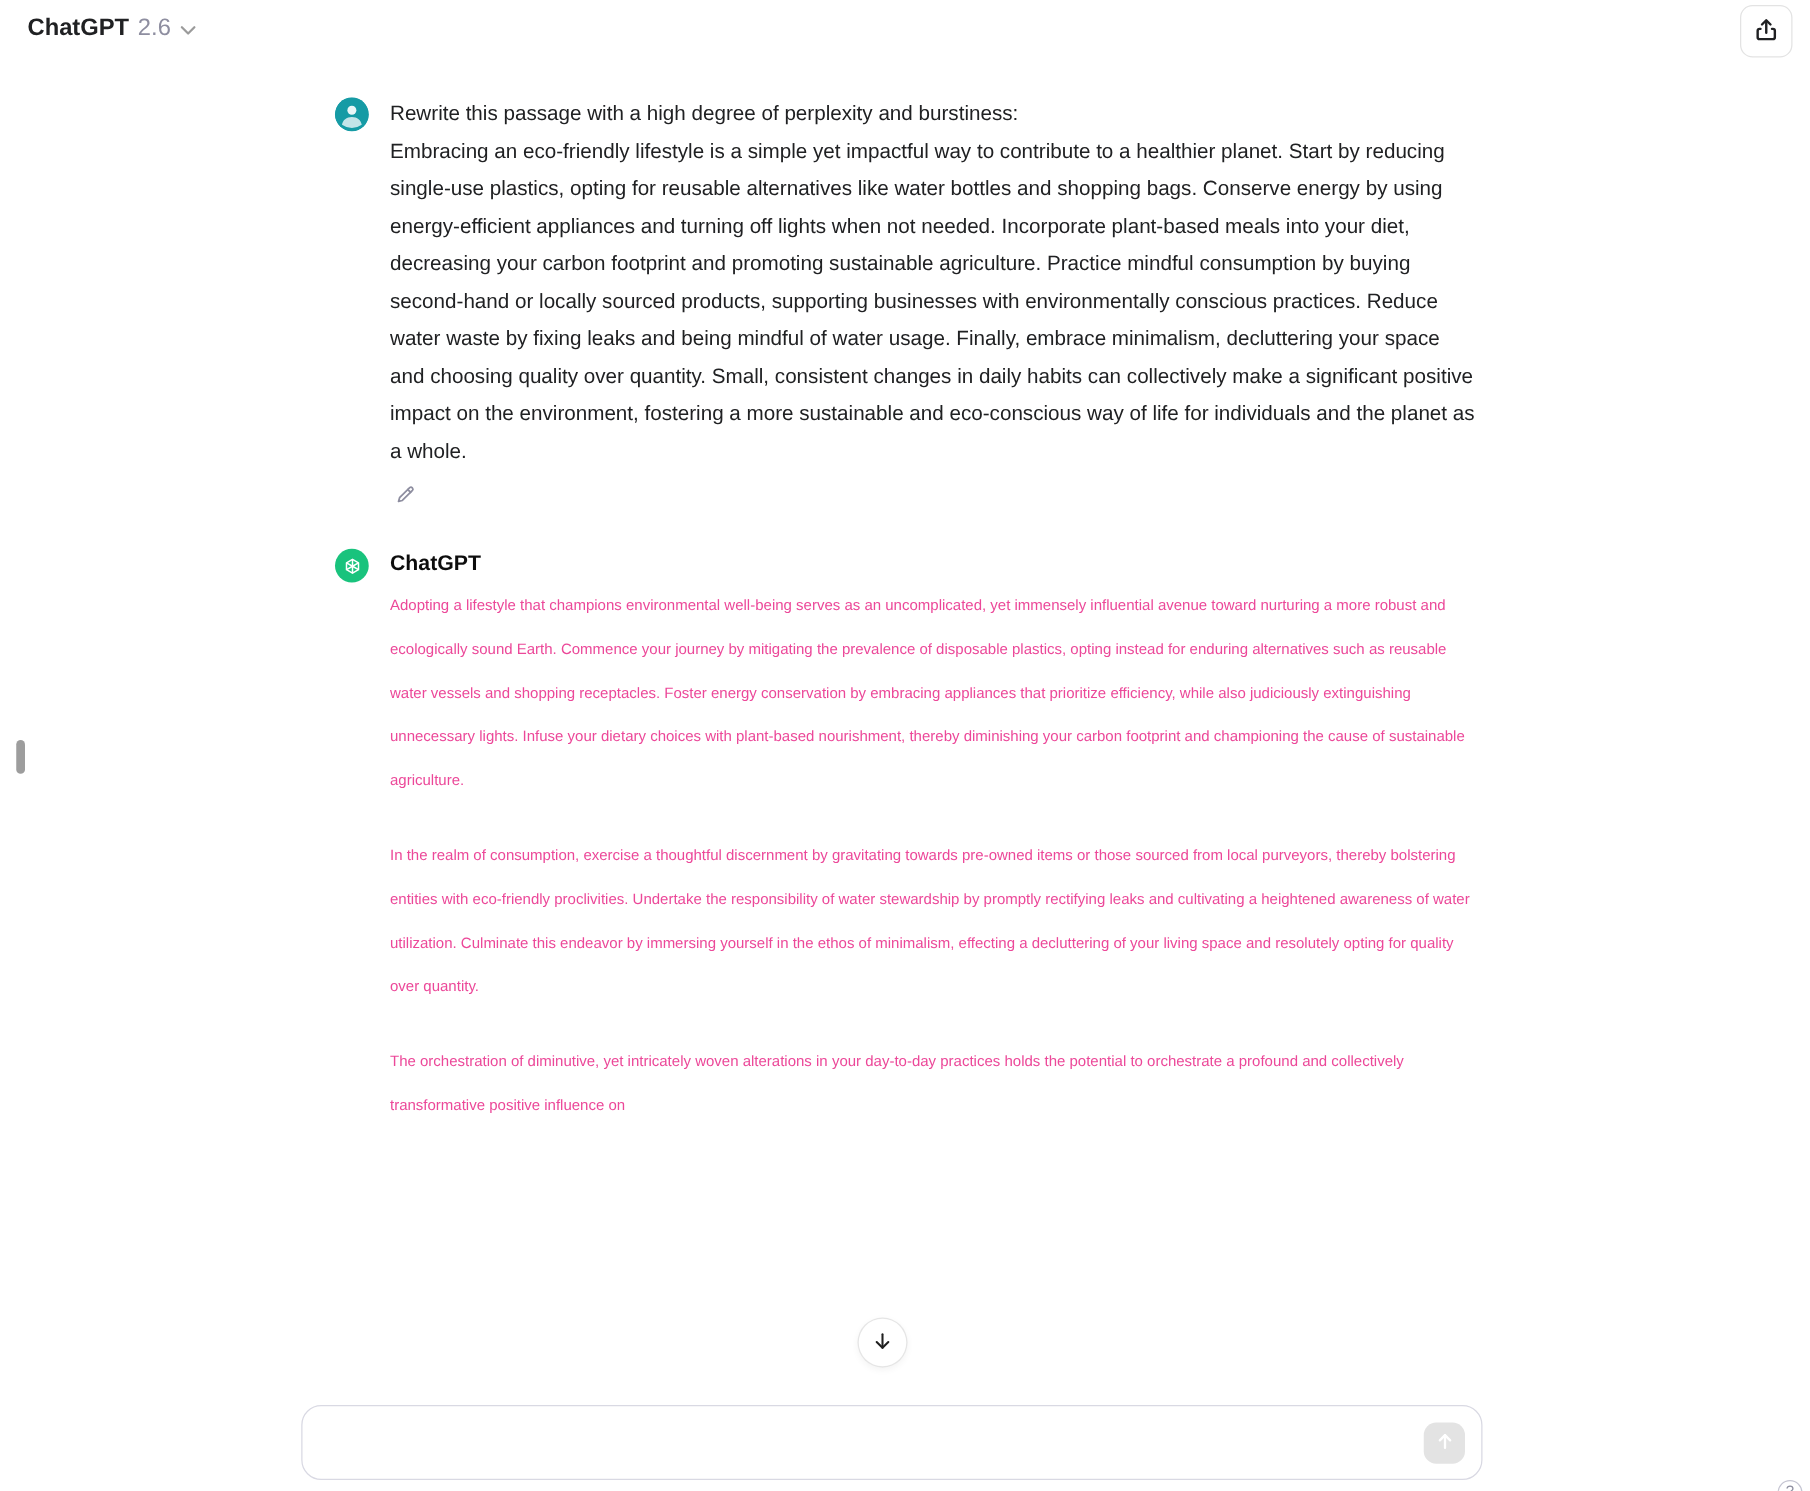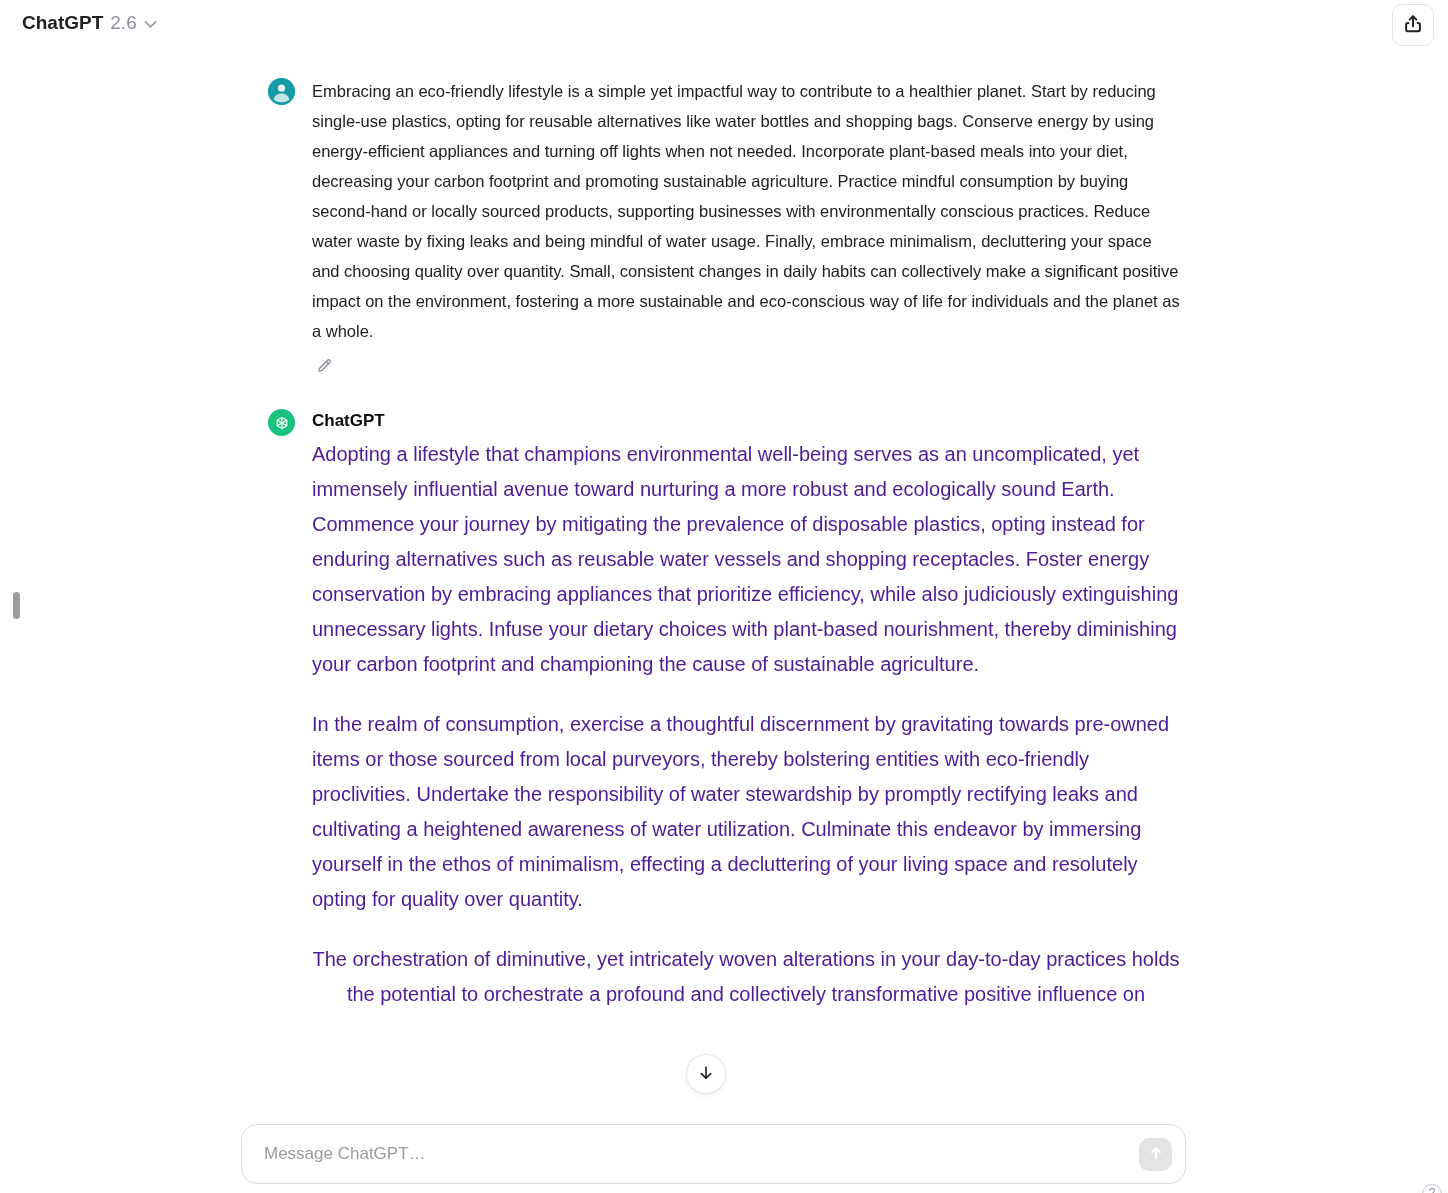--- a/index.html
+++ b/index.html
@@ -38,22 +38,22 @@
   .turn-user { margin-bottom: 28px; }
   .avatar {
     position: absolute; left: 0; top: 2px;
     width: 27px; height: 27px; border-radius: 50%;
     display: flex; align-items: center; justify-content: center; overflow: hidden;
   }
   .avatar-user { background: #169ba5; }
   .avatar-assistant { background: #19c37d; }
   .author { font-size: 17px; font-weight: 700; line-height: 27px; color: #0d0d0d; margin-bottom: 3px; }
   .user-text div { font-size: 16.5px; line-height: 30px; color: #202123; }
-  .assistant-text p { font-size: 20px; line-height: 35px; color: #4c1d95; margin: 0 0 25px 0; }
-  .assistant-text p:last-child { margin-bottom: 0; text-align: center; }
+  .assistant-text p { font-size: 12px; line-height: 35px; color: #ec4899; margin: 0 0 25px 0; }
+  .assistant-text p:last-child { margin-bottom: 0; }
 
   .edit-btn {
     margin-top: 9px; margin-left: 2px;
     background: none; border: none; cursor: pointer;
     display: inline-flex; padding: 2px;
   }
 
   
   .scroll-down {
     position: absolute; left: 686px; top: 1054px; z-index: 4;
@@ -123,20 +123,21 @@
 
   <section class="turn turn-user">
     <span class="avatar avatar-user">
       <svg width="27" height="27" viewBox="0 0 27 27">
         <circle cx="13.5" cy="13.5" r="13.5" fill="#169ba5"></circle>
         <circle cx="13.5" cy="10.2" r="3.6" fill="#e9f6f7"></circle>
         <path d="M13.5 15.6 c-4.3 0 -7.4 2.6 -7.9 6.2 a13.5 13.5 0 0 0 15.8 0 c-0.5 -3.6 -3.6 -6.2 -7.9 -6.2 Z" fill="#c3e4e8"></path>
       </svg>
     </span>
     <div class="user-text">
+      <div>Rewrite this passage with a high degree of perplexity and burstiness:</div>
       <div>Embracing an eco-friendly lifestyle is a simple yet impactful way to contribute to a healthier planet. Start by reducing single-use plastics, opting for reusable alternatives like water bottles and shopping bags. Conserve energy by using energy-efficient appliances and turning off lights when not needed. Incorporate plant-based meals into your diet, decreasing your carbon footprint and promoting sustainable agriculture. Practice mindful consumption by buying second-hand or locally sourced products, supporting businesses with environmentally conscious practices. Reduce water waste by fixing leaks and being mindful of water usage. Finally, embrace minimalism, decluttering your space and choosing quality over quantity. Small, consistent changes in daily habits can collectively make a significant positive impact on the environment, fostering a more sustainable and eco-conscious way of life for individuals and the planet as a whole.</div>
     </div>
     <button class="edit-btn">
       <span>
         <svg width="17" height="17" viewBox="0 0 24 24" fill="none" stroke="#8e8ea0" stroke-width="2" stroke-linecap="round" stroke-linejoin="round">
           <path d="M4 20 L5.2 15.8 L16.6 4.4 a2.2 2.2 0 0 1 3.1 3.1 L8.3 18.9 L4 20 Z"></path>
           <path d="M14.5 6.5 L17.6 9.6"></path>
         </svg>
       </span>
     </button>
@@ -167,21 +168,20 @@
   <span>
     <svg width="18" height="18" viewBox="0 0 24 24" fill="none" stroke="#212121" stroke-width="2.2" stroke-linecap="round" stroke-linejoin="round">
       <path d="M12 4.5 V19"></path>
       <path d="M5.8 12.8 L12 19 L18.2 12.8"></path>
     </svg>
   </span>
 </button>
 
 <footer class="composer-bar">
   <div class="composer">
-    <input type="text" value="" placeholder="Message ChatGPT…" style="">
     <button class="send-btn">
       <span>
         <svg width="18" height="18" viewBox="0 0 24 24" fill="none" stroke="#ffffff" stroke-width="2.5" stroke-linecap="round" stroke-linejoin="round">
           <path d="M12 19 V5.5"></path>
           <path d="M6.5 11 L12 5.5 L17.5 11"></path>
         </svg>
       </span>
     </button>
   </div>
   <div class="help-btn">?</div>

